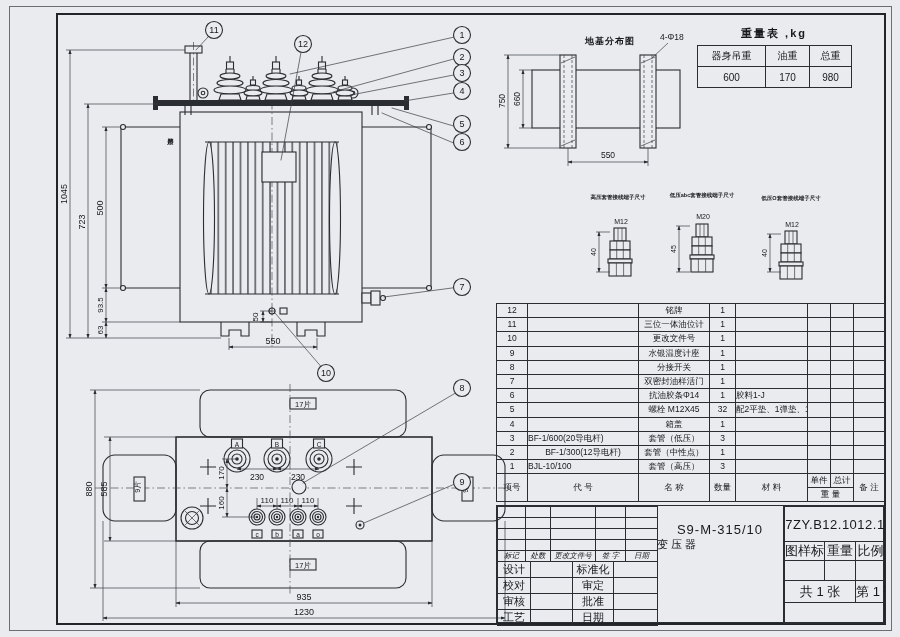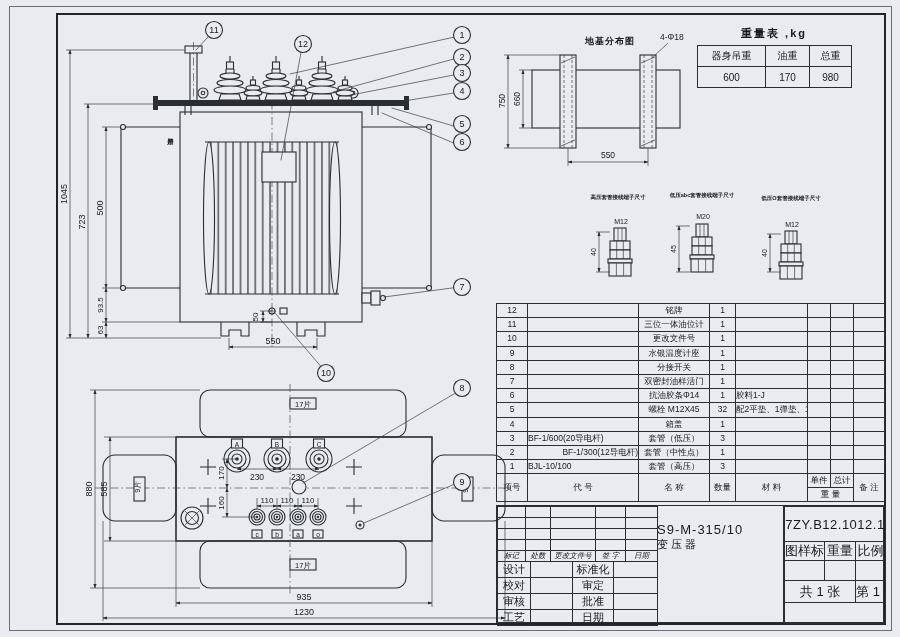--- a/index.html
+++ b/index.html
@@ -27,21 +27,21 @@
   .parts .hd td{font-size:8.5px;height:13px;}
   .tblock{position:absolute;left:496px;top:505px;width:388px;height:118px;border:1px solid #2a2d31;box-sizing:border-box;}
   .tblock .abs{position:absolute;box-sizing:border-box;}
   .tb-rev{left:0;top:0;width:160px;height:55px;}
   .tb-rev table{width:160px;height:55px;}
   .tb-rev td{height:10px;font-size:7.5px;font-style:italic;}
   .tb-roles{left:0;top:55px;width:160px;height:63px;}
   .tb-roles table{width:160px;height:63px;}
   .tb-roles td{height:14px;font-size:11px;}
   .tb-mid{left:160px;top:0;width:127px;height:118px;border-right:1px solid #2a2d31;}
-  .tb-model{font-size:13px;letter-spacing:1px;margin-top:16px;}
+  .tb-model{text-align:center;font-size:13px;letter-spacing:1px;margin-top:16px;}
   .tb-product{font-size:11px;letter-spacing:3px;}
   .tb-right{left:287px;top:0;width:101px;height:118px;}
   .tb-right table{width:101px;height:118px;}
   .tb-right td{font-size:13px;}
   .dwgno{font-size:8.5px;letter-spacing:.5px;}
 </style>
 </head>
 <body>
 
 <div class="sheet">
@@ -505,21 +505,21 @@
             <td style="text-align:left">BF-1/600(20导电杆)</td>
             <td>套管（低压）</td>
             <td>3</td>
             <td style="text-align:left"></td>
             <td></td>
             <td></td>
             <td></td>
           </tr>
       <tr>
             <td>2</td>
-            <td style="text-align:right">BF-1/300(12导电杆)</td>
+            <td style="text-align:center">BF-1/300(12导电杆)</td>
             <td>套管（中性点）</td>
             <td>1</td>
             <td style="text-align:left"></td>
             <td></td>
             <td></td>
             <td></td>
           </tr>
       <tr>
             <td>1</td>
             <td style="text-align:left">BJL-10/100</td>

